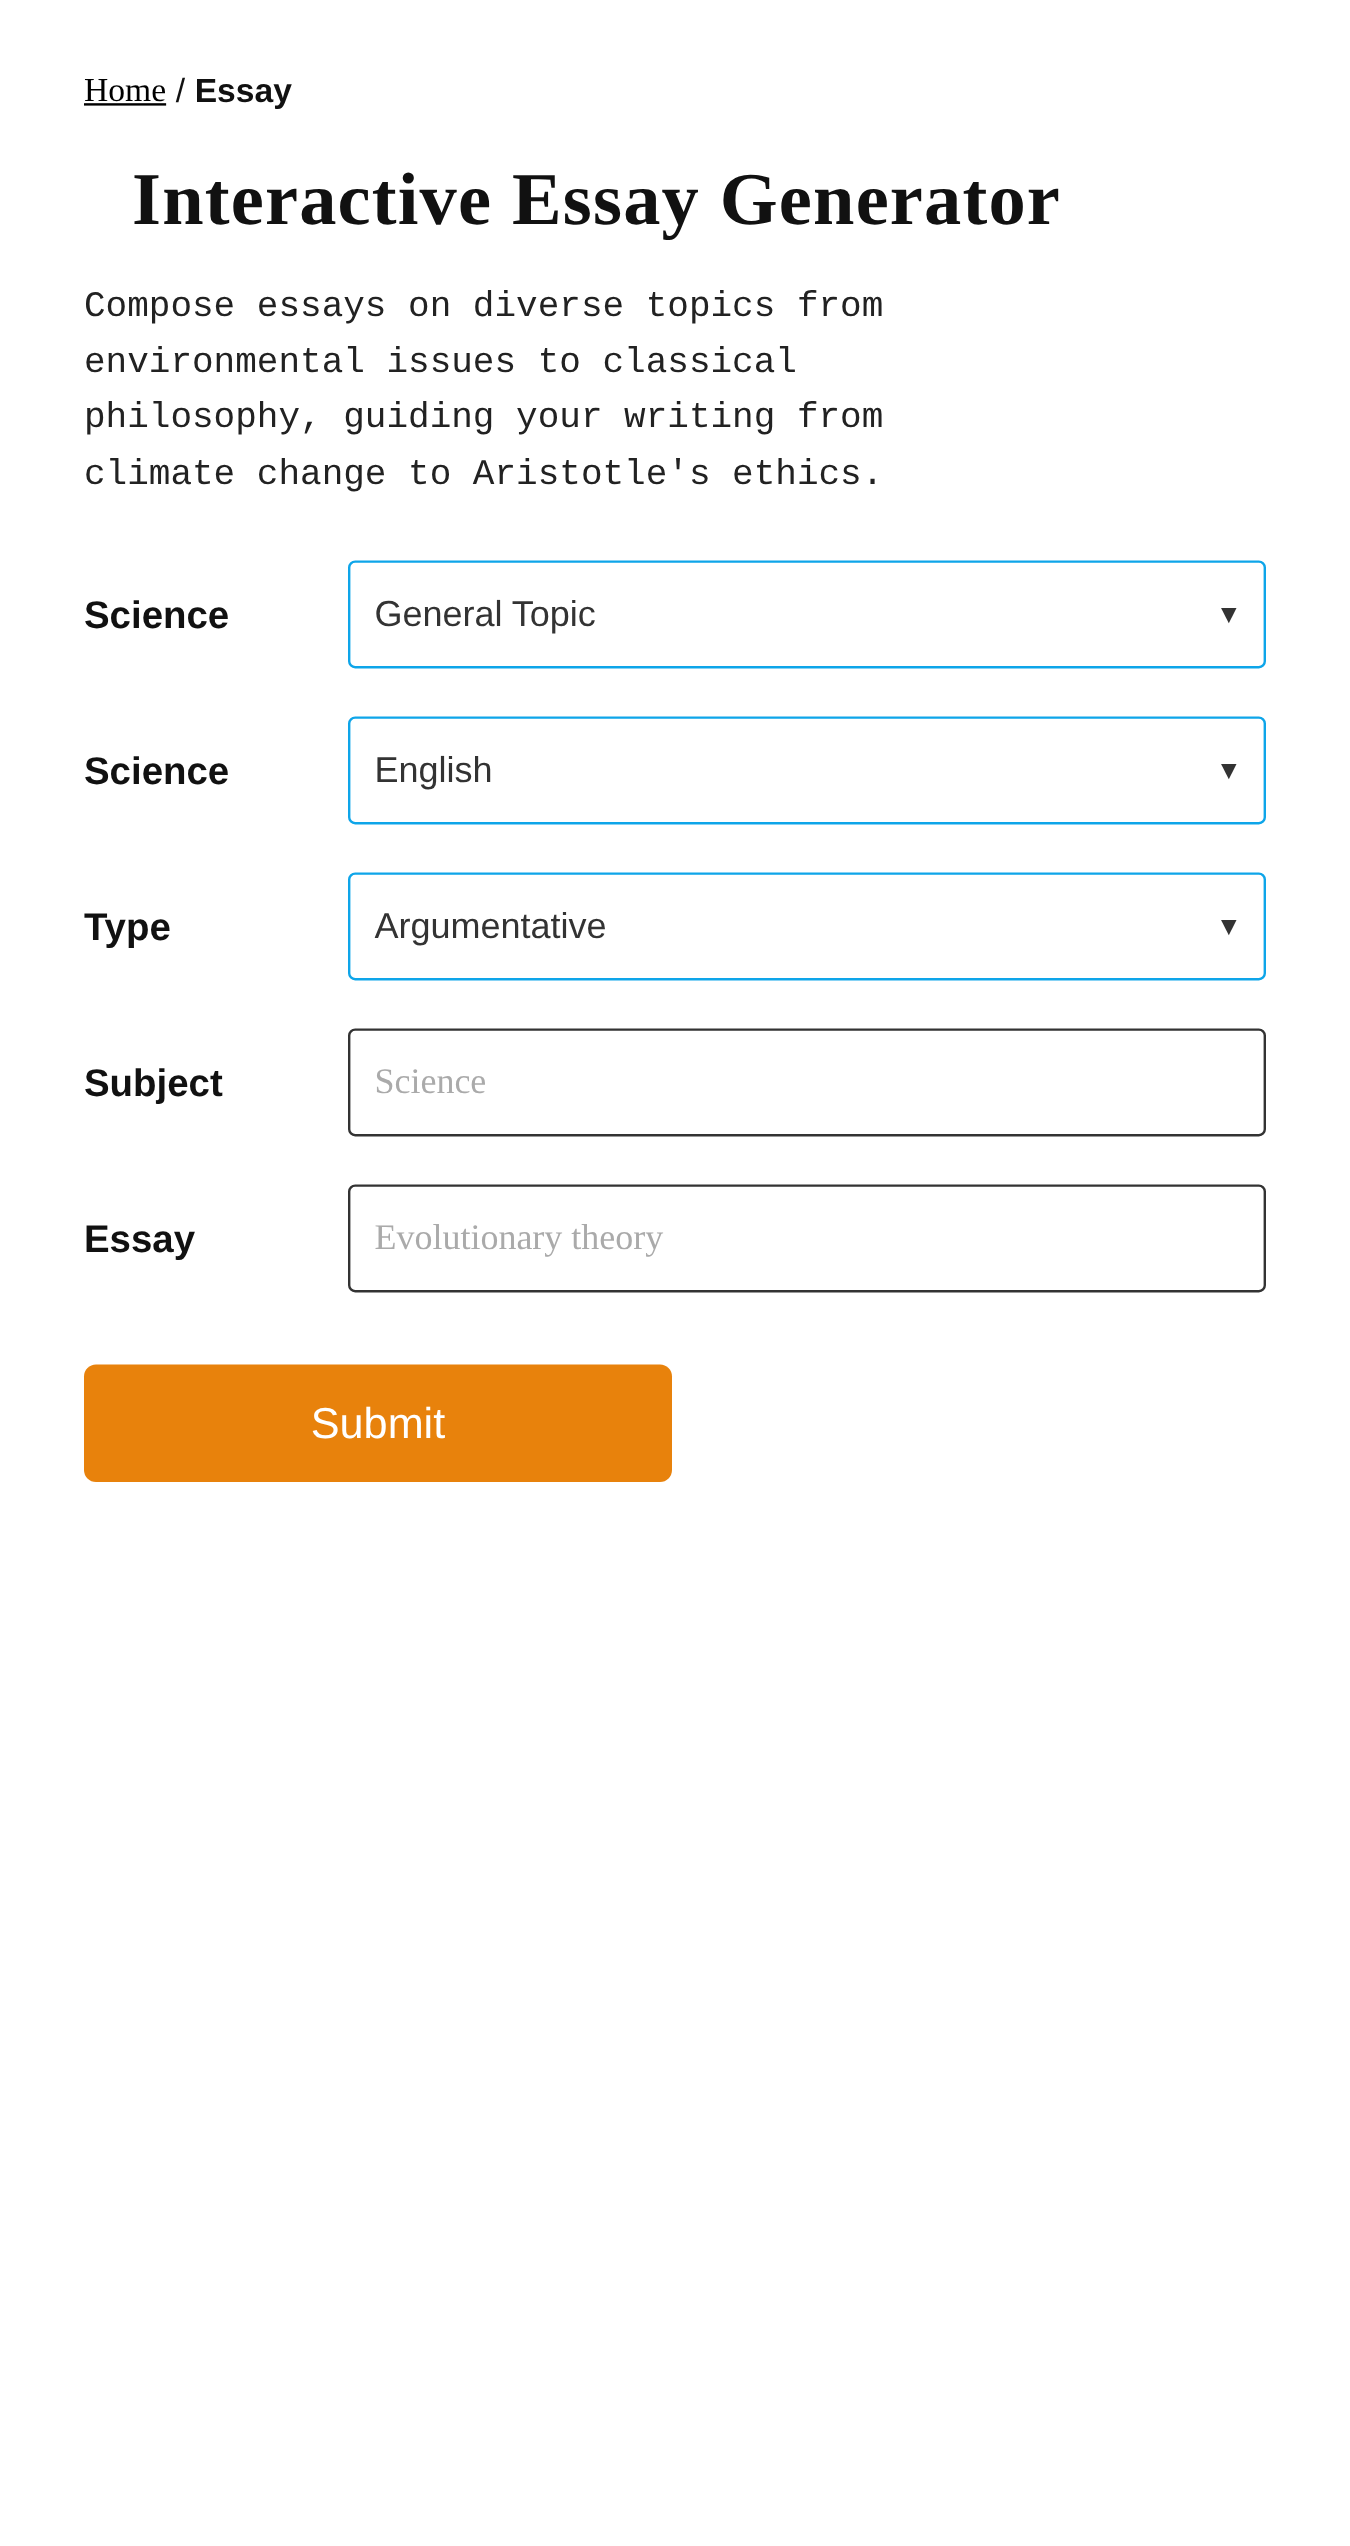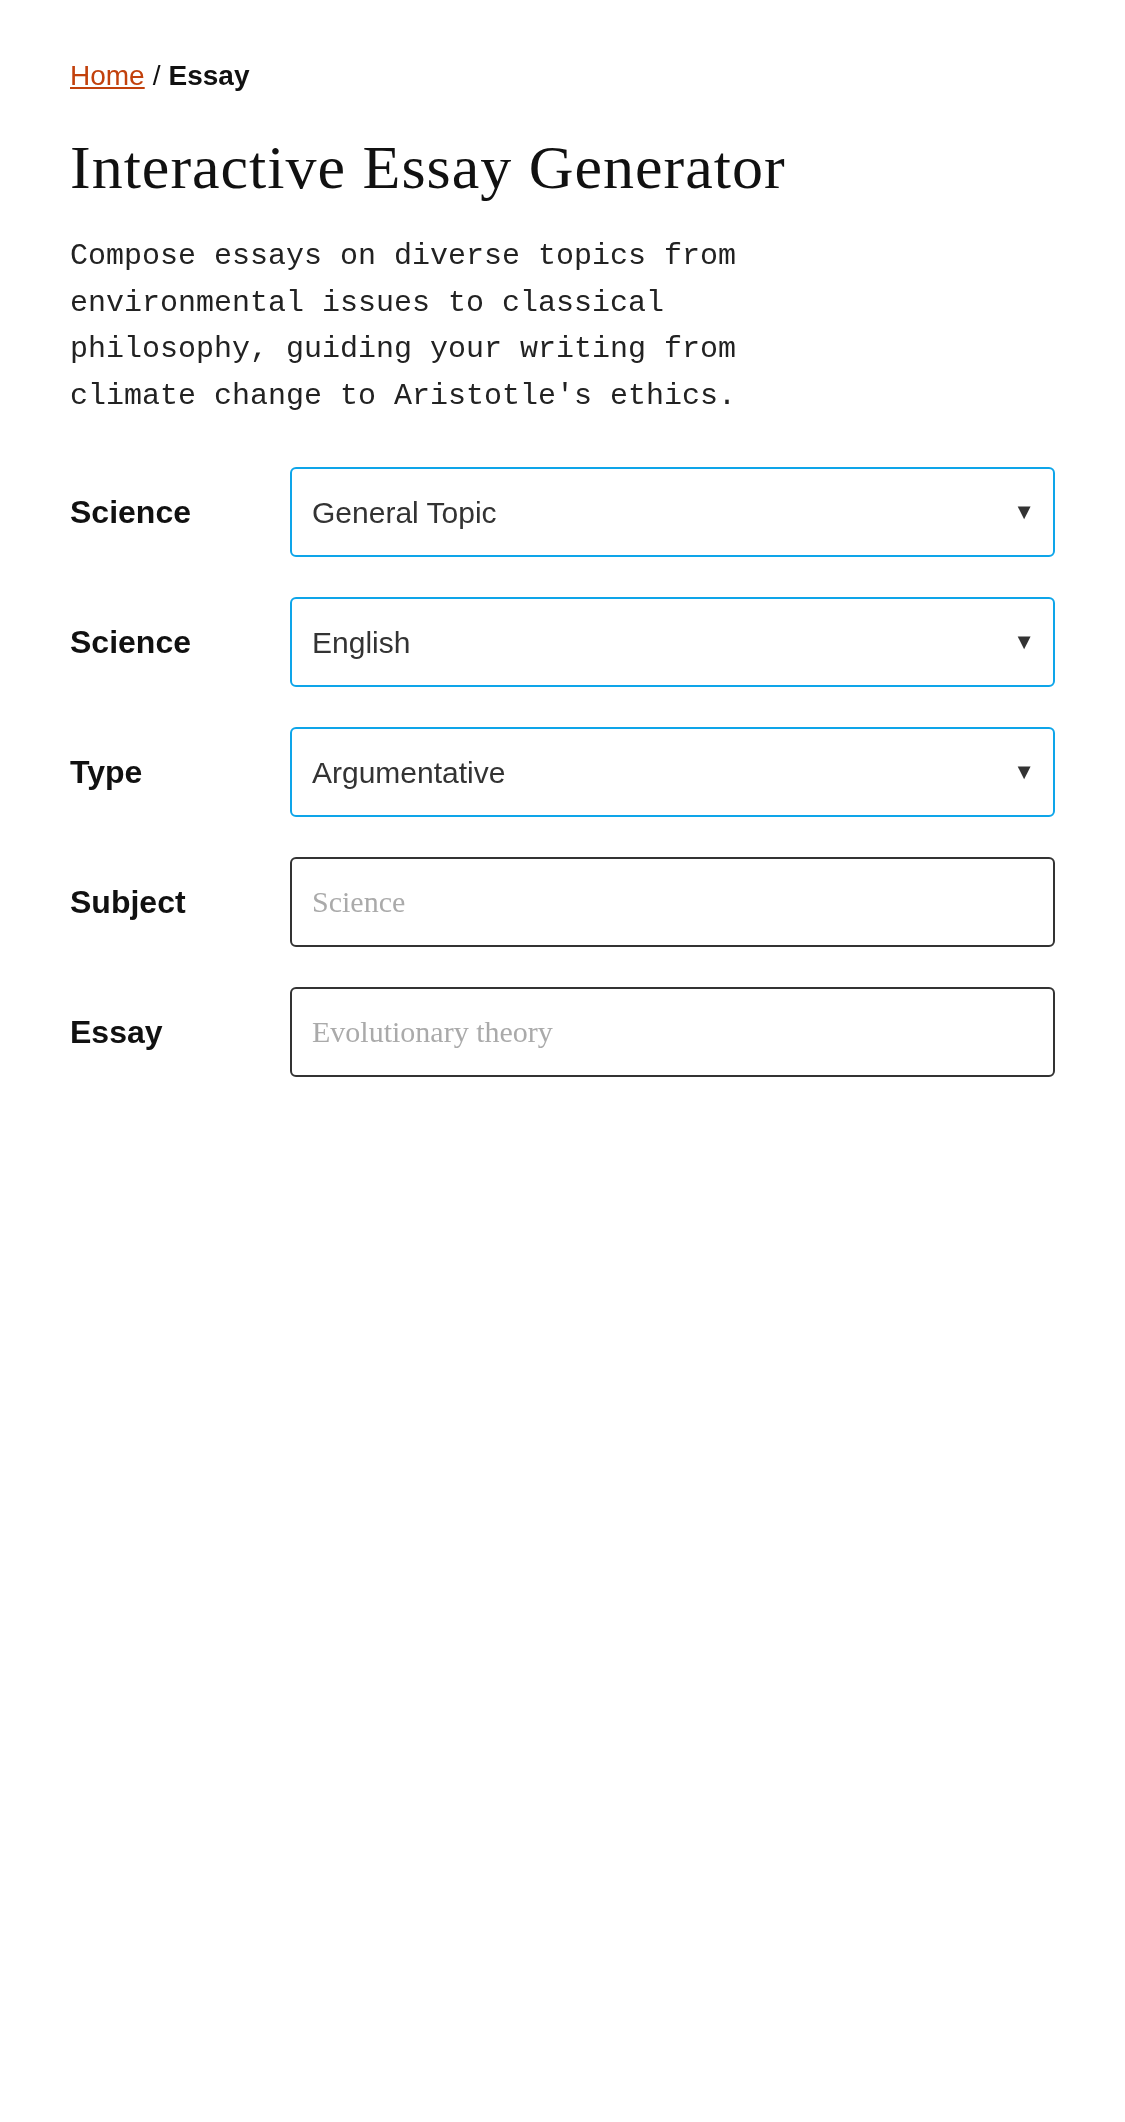--- a/index.html
+++ b/index.html
@@ -23,41 +23,43 @@
       display: flex;
       align-items: center;
       gap: 8px;
       margin-bottom: 40px;
       font-size: 28px;
       font-family: Arial, sans-serif;
     }
 
     .breadcrumb-home {
       text-decoration: underline;
-      color: #c2410c;
+      color: #000000;
       cursor: pointer;
+      font-family: Liberation Serif, serif;
     }
 
     .breadcrumb-separator {
       color: #111;
       font-weight: normal;
     }
 
     .breadcrumb-current {
       font-weight: bold;
       color: #111;
     }
 
     .page-title {
       font-size: 62px;
-      font-weight: normal;
+      font-weight: bold;
       font-family: Georgia, serif;
       margin-bottom: 30px;
       line-height: 1.15;
       letter-spacing: 1px;
+      margin-left: 40px;
     }
 
     .page-description {
       font-size: 30px;
       line-height: 1.55;
       color: #222;
       font-family: 'Courier New', monospace;
       margin-bottom: 48px;
       max-width: 680px;
     }
@@ -210,14 +212,15 @@
     <input type="text" class="form-control" placeholder="Science" style="">
   </div>
 
   
   <div class="form-row">
     <label class="form-label">Essay</label>
     <input type="text" class="form-control" placeholder="Evolutionary theory" style="">
   </div>
 
   
+  <button class="submit-button">Submit</button>
 
 </div>
 
 </body></html>

